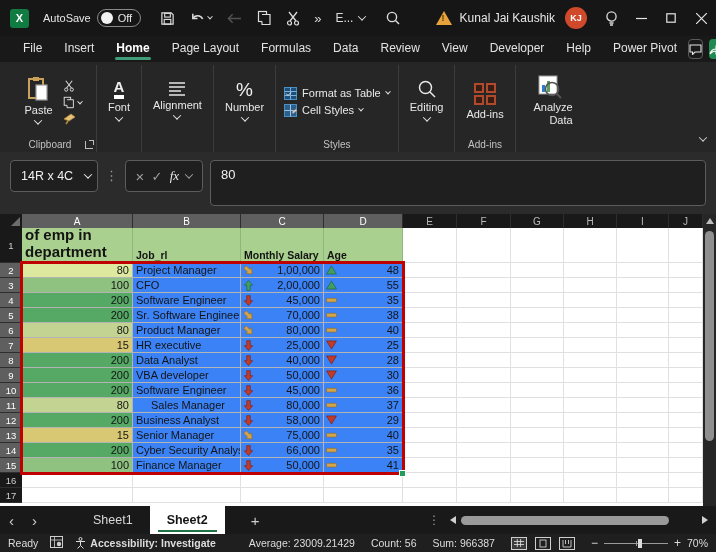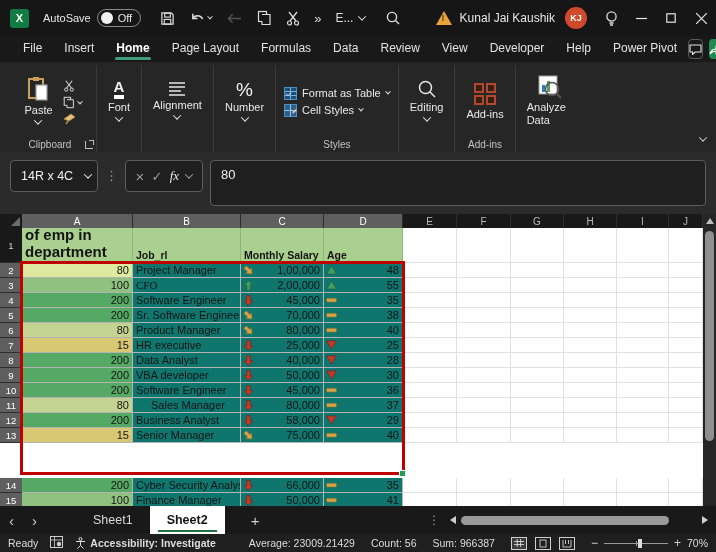--- a/index.html
+++ b/index.html
@@ -62,21 +62,21 @@
   .sheet { position:relative; height:292px; background:#fff; overflow:hidden; }
   .hdr-row { display:flex; height:14px; }
   .corner { width:22px; height:14px; background:#191919; position:relative; }
   .corner::after { content:""; position:absolute; right:2px; bottom:2px; border-left:9px solid transparent; border-bottom:9px solid #6d6d6d; }
   .colh { height:14px; background:#191919; color:#b9b9b9; font-size:10px; display:flex; align-items:center; justify-content:center; border-right:1px solid #2e2e2e; }
   .colh.sel { background:#5f5f5f; color:#fff; }
   .g-row { display:flex; }
   .rowh { width:22px; background:#191919; color:#cfcfcf; font-size:9.5px; display:flex; align-items:center; justify-content:center; border-bottom:1px solid #2e2e2e; flex:0 0 22px; }
   .rowh.sel { background:#5f5f5f; color:#fff; }
   .cell { border-right:1px solid #e0e0e0; border-bottom:1px solid #e0e0e0; font-size:11px; color:#141414; overflow:hidden; white-space:nowrap; display:flex; align-items:center; }
-  .cell.gray { background:#0f766e; border-right-color:#b3b3b3; border-bottom-color:#b3b3b3; }
+  .cell.gray { background:#3b82f6; border-right-color:#b3b3b3; border-bottom-color:#b3b3b3; }
   .cell.afill { border-right-color:#b3b3b3; border-bottom-color:#b3b3b3; }
   .cell.hcell { background:#a9d08e; font-weight:bold; font-size:10.5px; border-right-color:#8fb878; border-bottom-color:#8fb878; align-items:flex-end; padding:1px 3px; }
   .cell .num { margin-left:auto; padding-right:3px; }
   .cell .icon { margin-left:2px; display:flex; align-items:center; }
   .cell .txt { padding-left:3px; }
   .wrap2 { white-space:normal; line-height:1.12; font-size:15px; }
   .range-border { position:absolute; left:20px; top:47px; width:385px; height:214px; border:3px solid #c00000; pointer-events:none; }
   .fill-handle { position:absolute; left:399px; top:256px; width:7px; height:7px; background:#1f9d5b; border:1px solid #fff; }
   .vscroll { position:absolute; right:0; top:0; width:13px; height:292px; background:#262626; }
   .vscroll .up { height:14px; display:flex; align-items:center; justify-content:center; }
@@ -352,21 +352,21 @@
           <span>Add-ins</span>
         </div>
       </div>
       <div class="rg-label">
           <span>Add-ins</span>
         </div>
     </div>
 
     <div class="rgroup" style="padding-right:14px">
       <div class="rg-body">
-        <div class="bigbtn" style="max-width:58px;text-align:left">
+        <div class="bigbtn" style="max-width:58px;text-align:right">
           <svg width="24" height="24" viewBox="0 0 24 24">
               <rect x="1" y="1" width="18" height="18" fill="#fff" stroke="#9a9a9a"></rect>
               <rect x="4" y="10" width="3" height="7" fill="#2d7dd2"></rect>
               <rect x="9" y="6" width="3" height="11" fill="#5aa05a"></rect>
               <circle cx="14" cy="14" r="6.5" fill="none" stroke="#555" stroke-width="1.6"></circle>
               <path d="M18.5 18.5 L23 23" stroke="#555" stroke-width="1.8"></path>
             </svg>
           <span style="white-space:normal;line-height:1.15">Analyze Data</span>
         </div>
       </div>
@@ -452,21 +452,21 @@
           <div class="cell" style="width: 53px; flex: 0 0 53px;"></div>
           <div class="cell" style="width: 53px; flex: 0 0 53px;"></div>
           <div class="cell" style="width: 52px; flex: 0 0 52px;"></div>
           <div class="cell" style="width: 34px; flex: 0 0 34px;"></div>
         </div>
         <div class="g-row" style="height: 15px;">
           <div class="rowh sel" style="height: 15px;">3</div>
           <div class="cell afill" style="width: 111px; flex: 0 0 111px; background: rgb(143, 193, 128);">
             <span class="num">100</span>
           </div>
-          <div class="cell gray" style="width: 108px; flex: 0 0 108px; font-family: Liberation Serif, serif;">
+          <div class="cell gray" style="width: 108px; flex: 0 0 108px;">
             <span class="txt">CFO</span>
           </div>
           <div class="cell gray" style="width: 83px; flex: 0 0 83px;">
             <span class="icon">
               <svg width="11" height="11" viewBox="0 0 10 10" style="display:block;transform:rotate(180deg)">
                 <path d="M5 9.6 L1.2 5.2 H3.4 V0.6 H6.6 V5.2 H8.8 Z" fill="#3f9e63" stroke="#24603c" stroke-width="0.6" stroke-linejoin="round"></path>
               </svg>
             </span>
             <span class="num">2,00,000</span>
           </div>
@@ -788,21 +788,21 @@
             </span>
             <span class="num">40</span>
           </div>
           <div class="cell" style="width: 54px; flex: 0 0 54px;"></div>
           <div class="cell" style="width: 54px; flex: 0 0 54px;"></div>
           <div class="cell" style="width: 53px; flex: 0 0 53px;"></div>
           <div class="cell" style="width: 53px; flex: 0 0 53px;"></div>
           <div class="cell" style="width: 52px; flex: 0 0 52px;"></div>
           <div class="cell" style="width: 34px; flex: 0 0 34px;"></div>
         </div>
-        <div class="g-row" style="height: 15px; margin-top: 35px;">
+        <div class="g-row" style="height: 15px;">
           <div class="rowh sel" style="height: 15px;">14</div>
           <div class="cell afill" style="width: 111px; flex: 0 0 111px; background: rgb(86, 169, 101);">
             <span class="num">200</span>
           </div>
           <div class="cell gray" style="width: 108px; flex: 0 0 108px;">
             <span class="txt">Cyber Security Analyst</span>
           </div>
           <div class="cell gray" style="width: 83px; flex: 0 0 83px;">
             <span class="icon">
               <svg width="11" height="11" viewBox="0 0 10 10" style="display:block;transform:rotate(0deg)">

